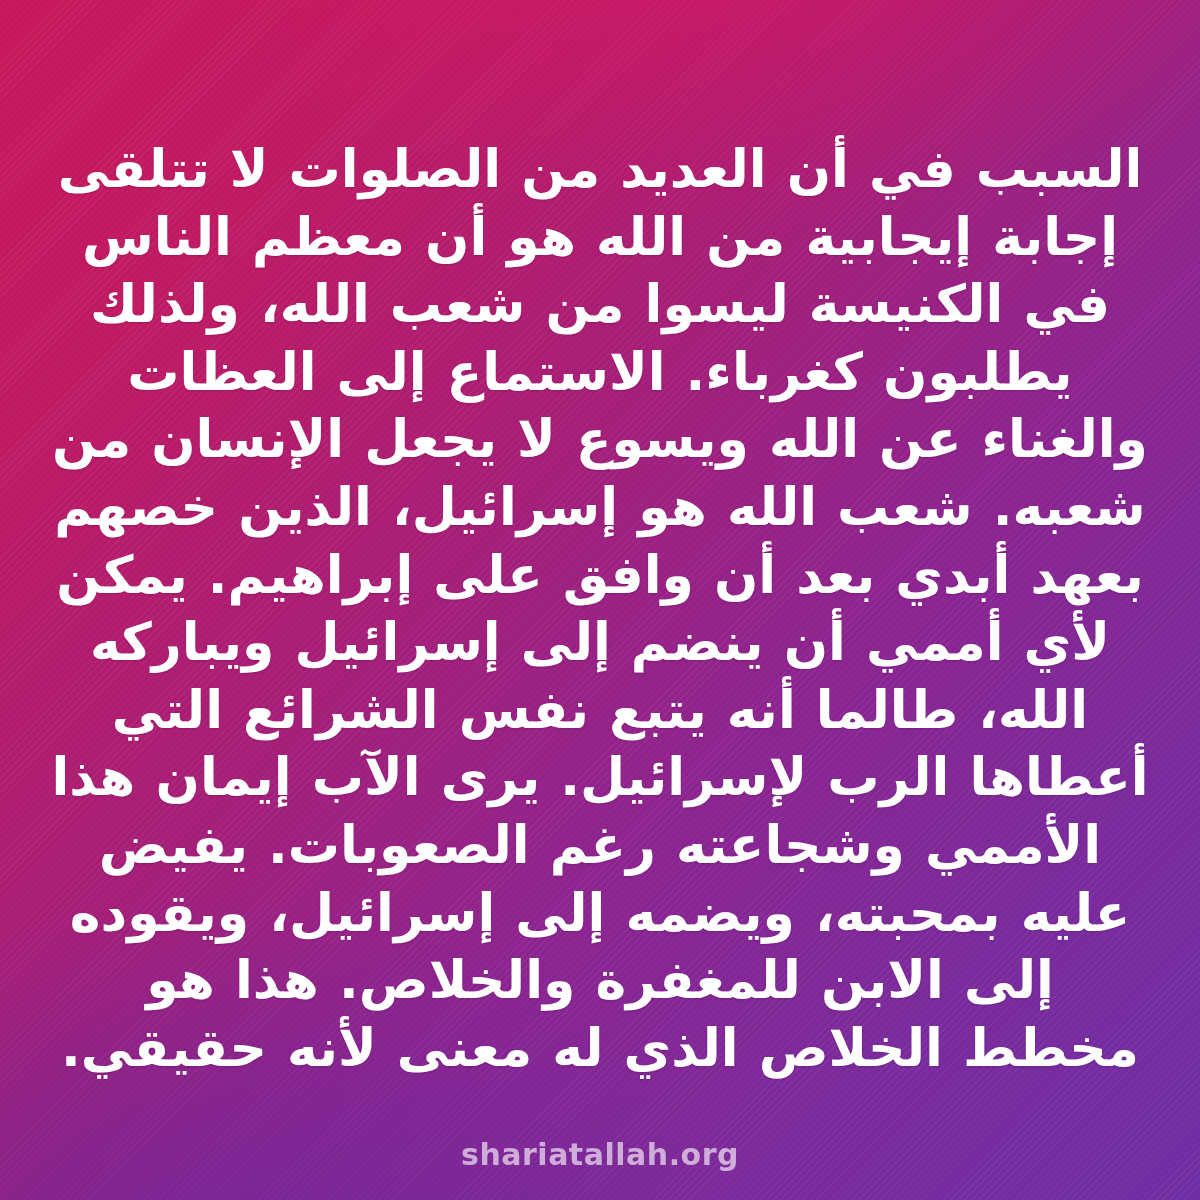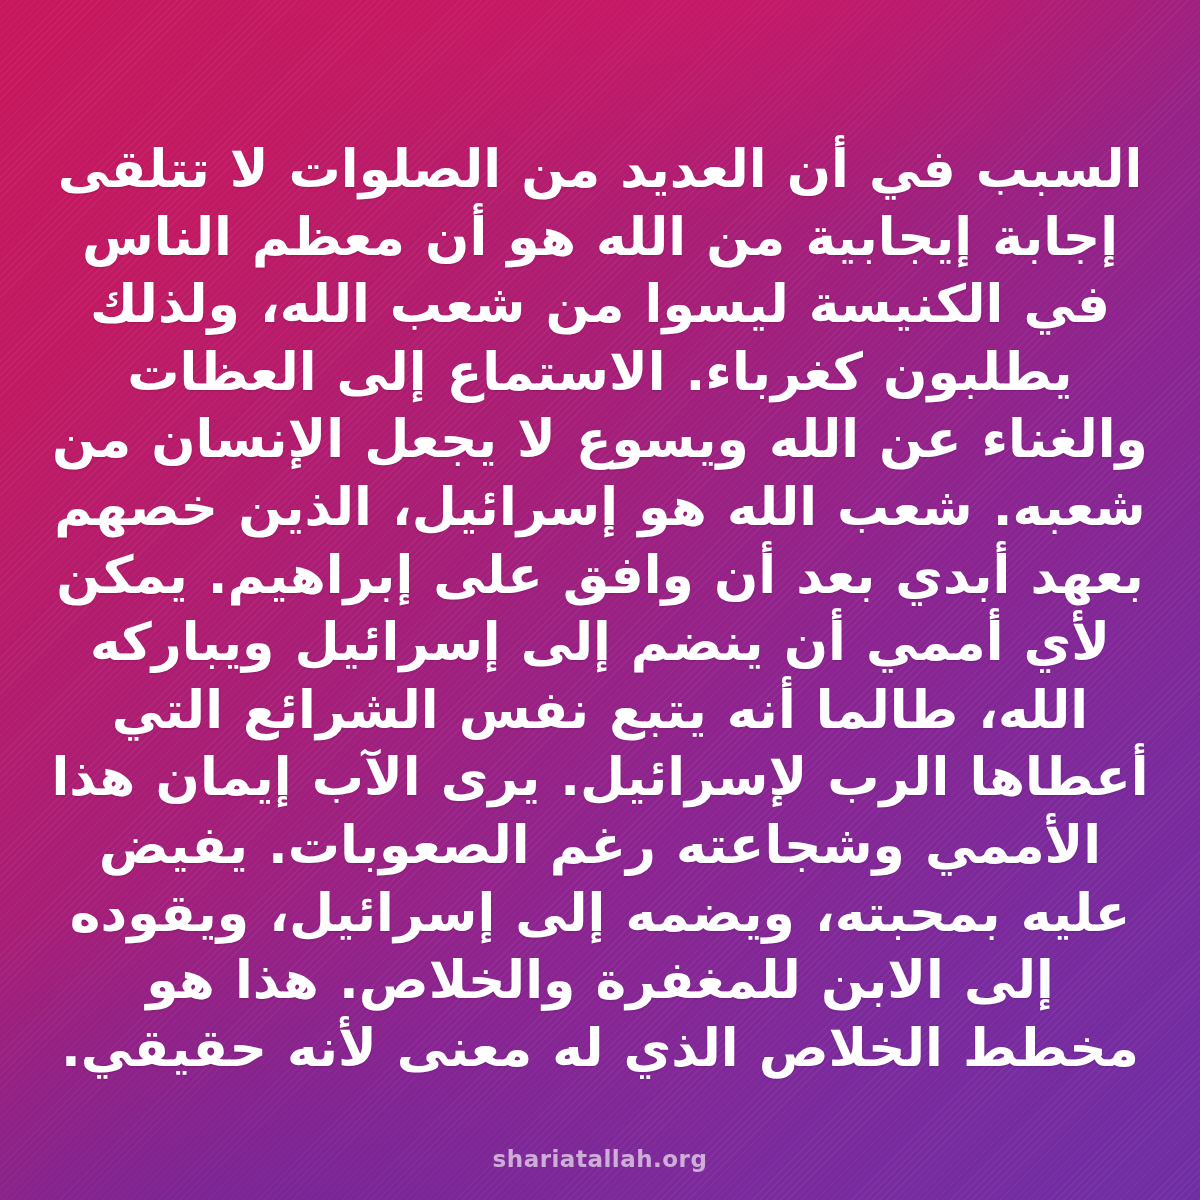--- a/index.html
+++ b/index.html
@@ -82,21 +82,21 @@
     left: 0;
     right: 0;
     bottom: 28px;
     z-index: 3;
     text-align: center;
   }
 
   .site-name {
     display: inline-block;
     color: rgba(255, 255, 255, 0.62);
-    font-size: 23px;
+    font-size: 30px;
     font-weight: 700;
     letter-spacing: 0.5px;
     direction: ltr;
     unicode-bidi: isolate;
   }
 </style>
 </head>
 <body>
 
 <div class="card">

